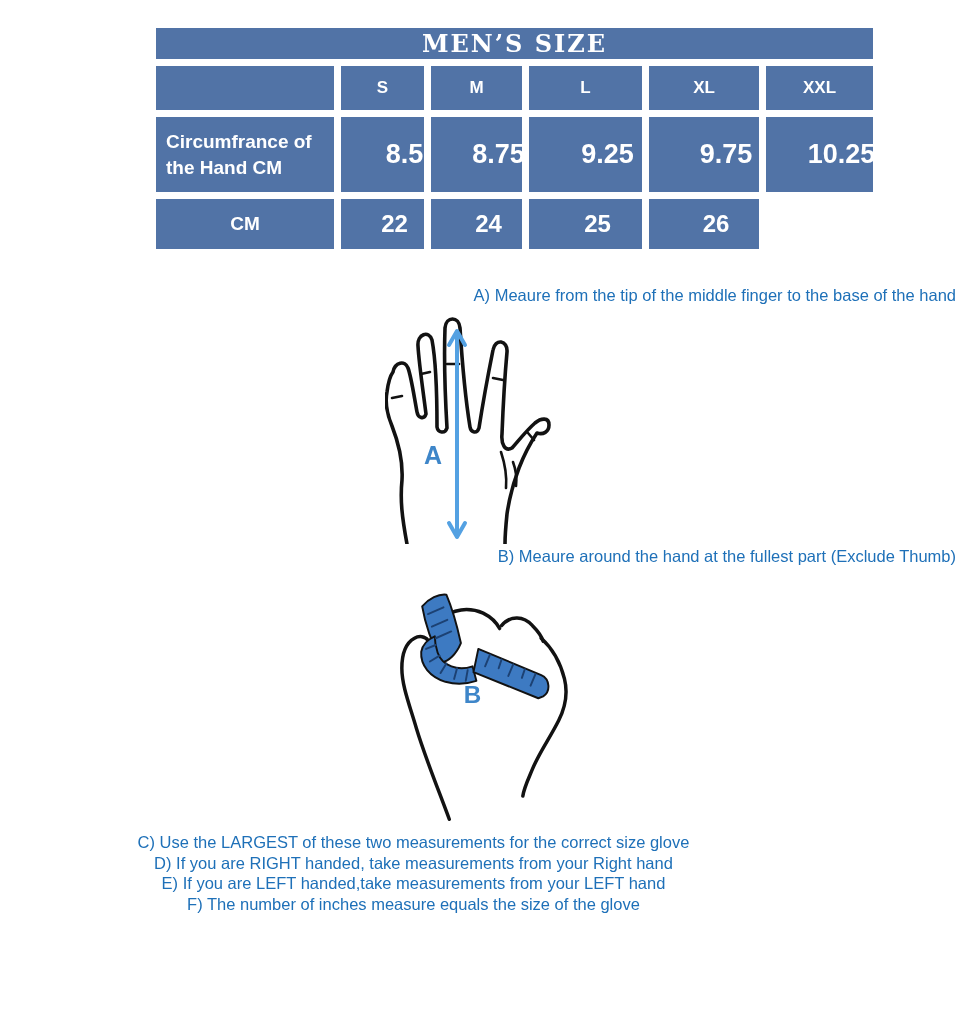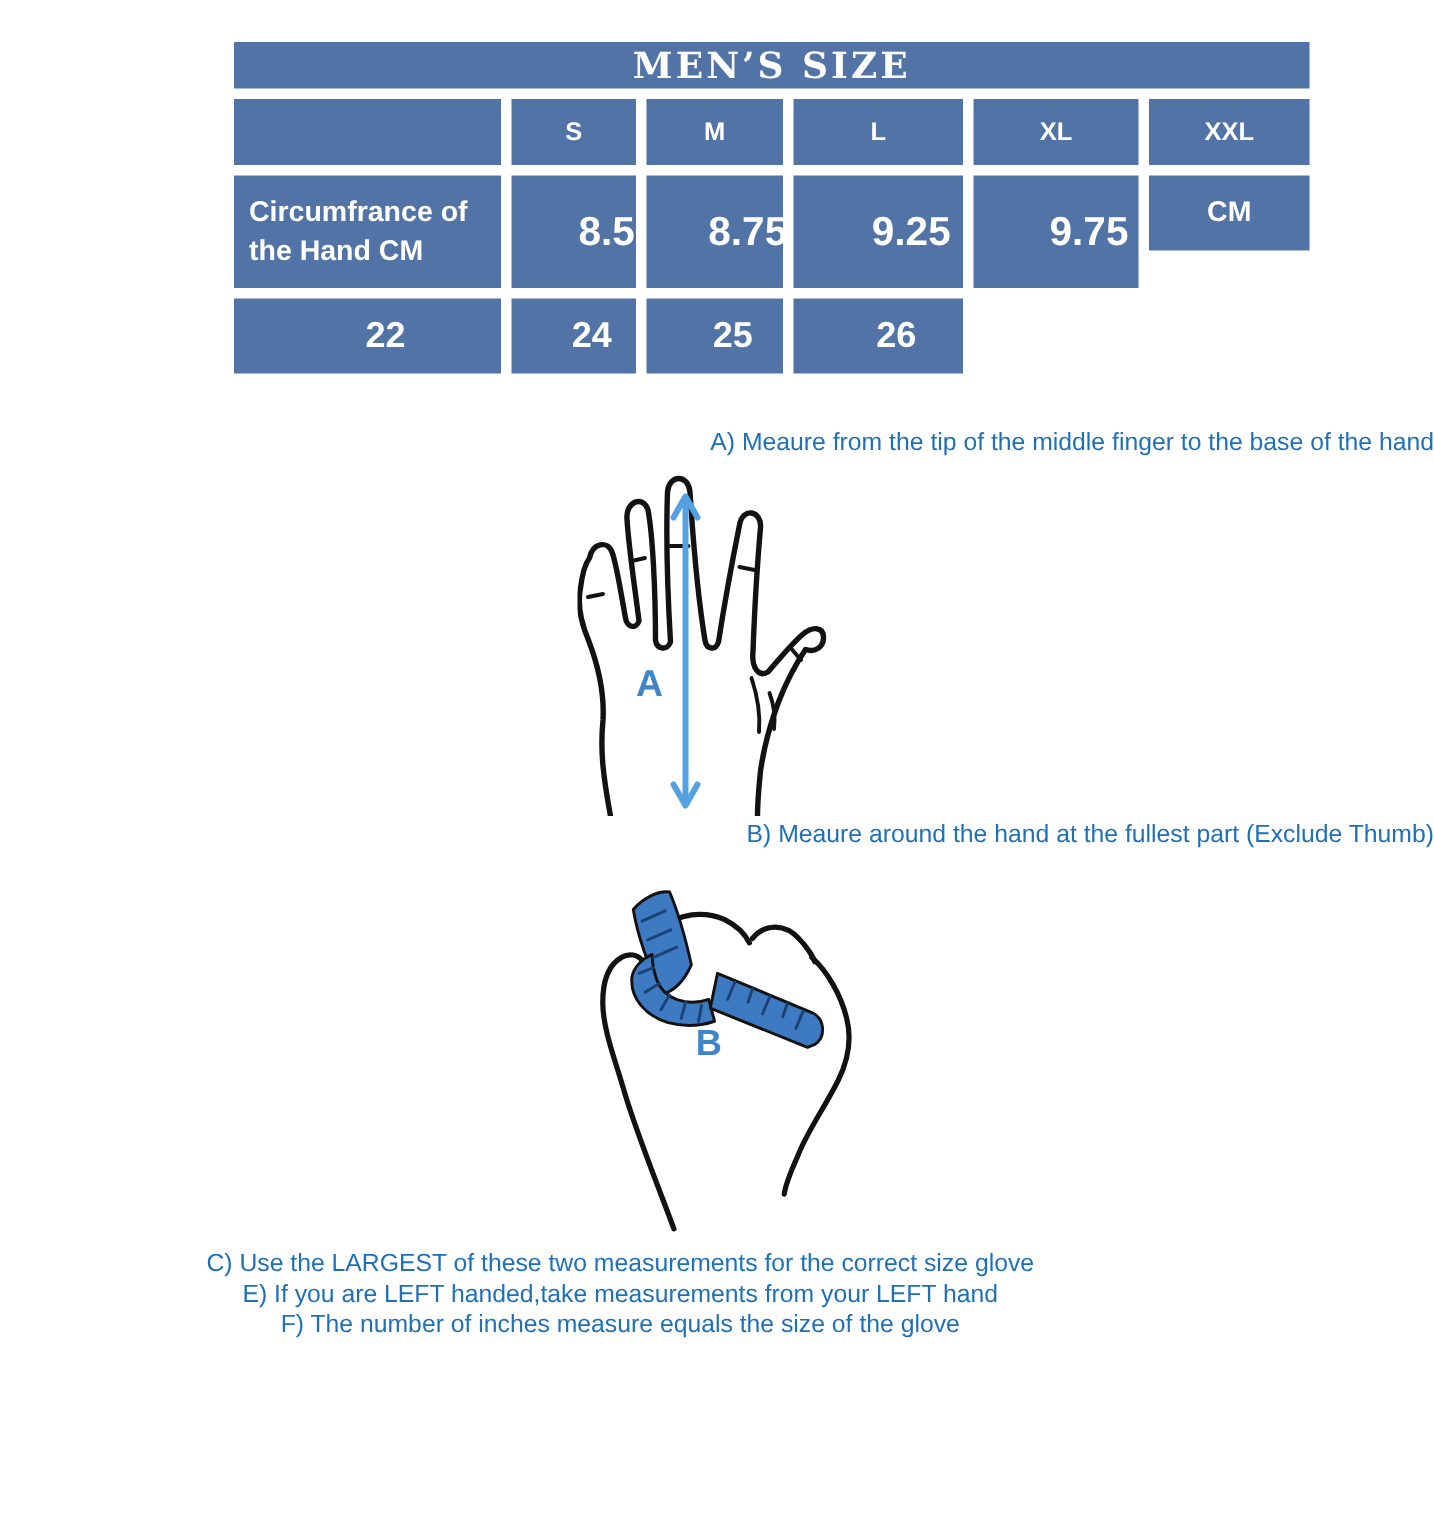--- a/index.html
+++ b/index.html
@@ -70,20 +70,21 @@
     <div class="cell h-row">M</div>
     <div class="cell h-row">L</div>
     <div class="cell h-row">XL</div>
     <div class="cell h-row">XXL</div>
 
     <div class="cell r-circ row-label left">Circumfrance of the Hand CM</div>
     <div class="cell r-circ val-big">8.5</div>
     <div class="cell r-circ val-big">8.75</div>
     <div class="cell r-circ val-big">9.25</div>
     <div class="cell r-circ val-big">9.75</div>
+    <div class="cell r-circ val-big">10.25</div>
 
     <div class="cell r-cm row-label">CM</div>
     <div class="cell r-cm val-cm">22</div>
     <div class="cell r-cm val-cm">24</div>
     <div class="cell r-cm val-cm">25</div>
     <div class="cell r-cm val-cm">26</div>
   </div>
 
   <div class="instr instr-a">A) Meaure from the tip of the middle finger to the base of the hand</div>
 
@@ -182,17 +183,18 @@
       <path class="tick" d="M 109 77 L 106 86"></path>
       <path class="tick" d="M 121 82 L 116 94"></path>
       <path class="tick" d="M 133 87 L 130 96"></path>
       <path class="tick" d="M 144 92 L 139 104"></path>
     </g>
     <text class="fig-label" x="79" y="122" text-anchor="middle">B</text>
   </svg>
 
   <div class="instr-block">
     <div>C) Use the LARGEST of these two measurements for the correct size glove</div>
+    <div>D) If you are RIGHT handed, take measurements from your Right hand</div>
     <div>E) If you are LEFT handed,take measurements from your LEFT hand</div>
     <div>F) The number of inches measure equals the size of the glove</div>
   </div>
 
 </div>
 
 </body></html>

